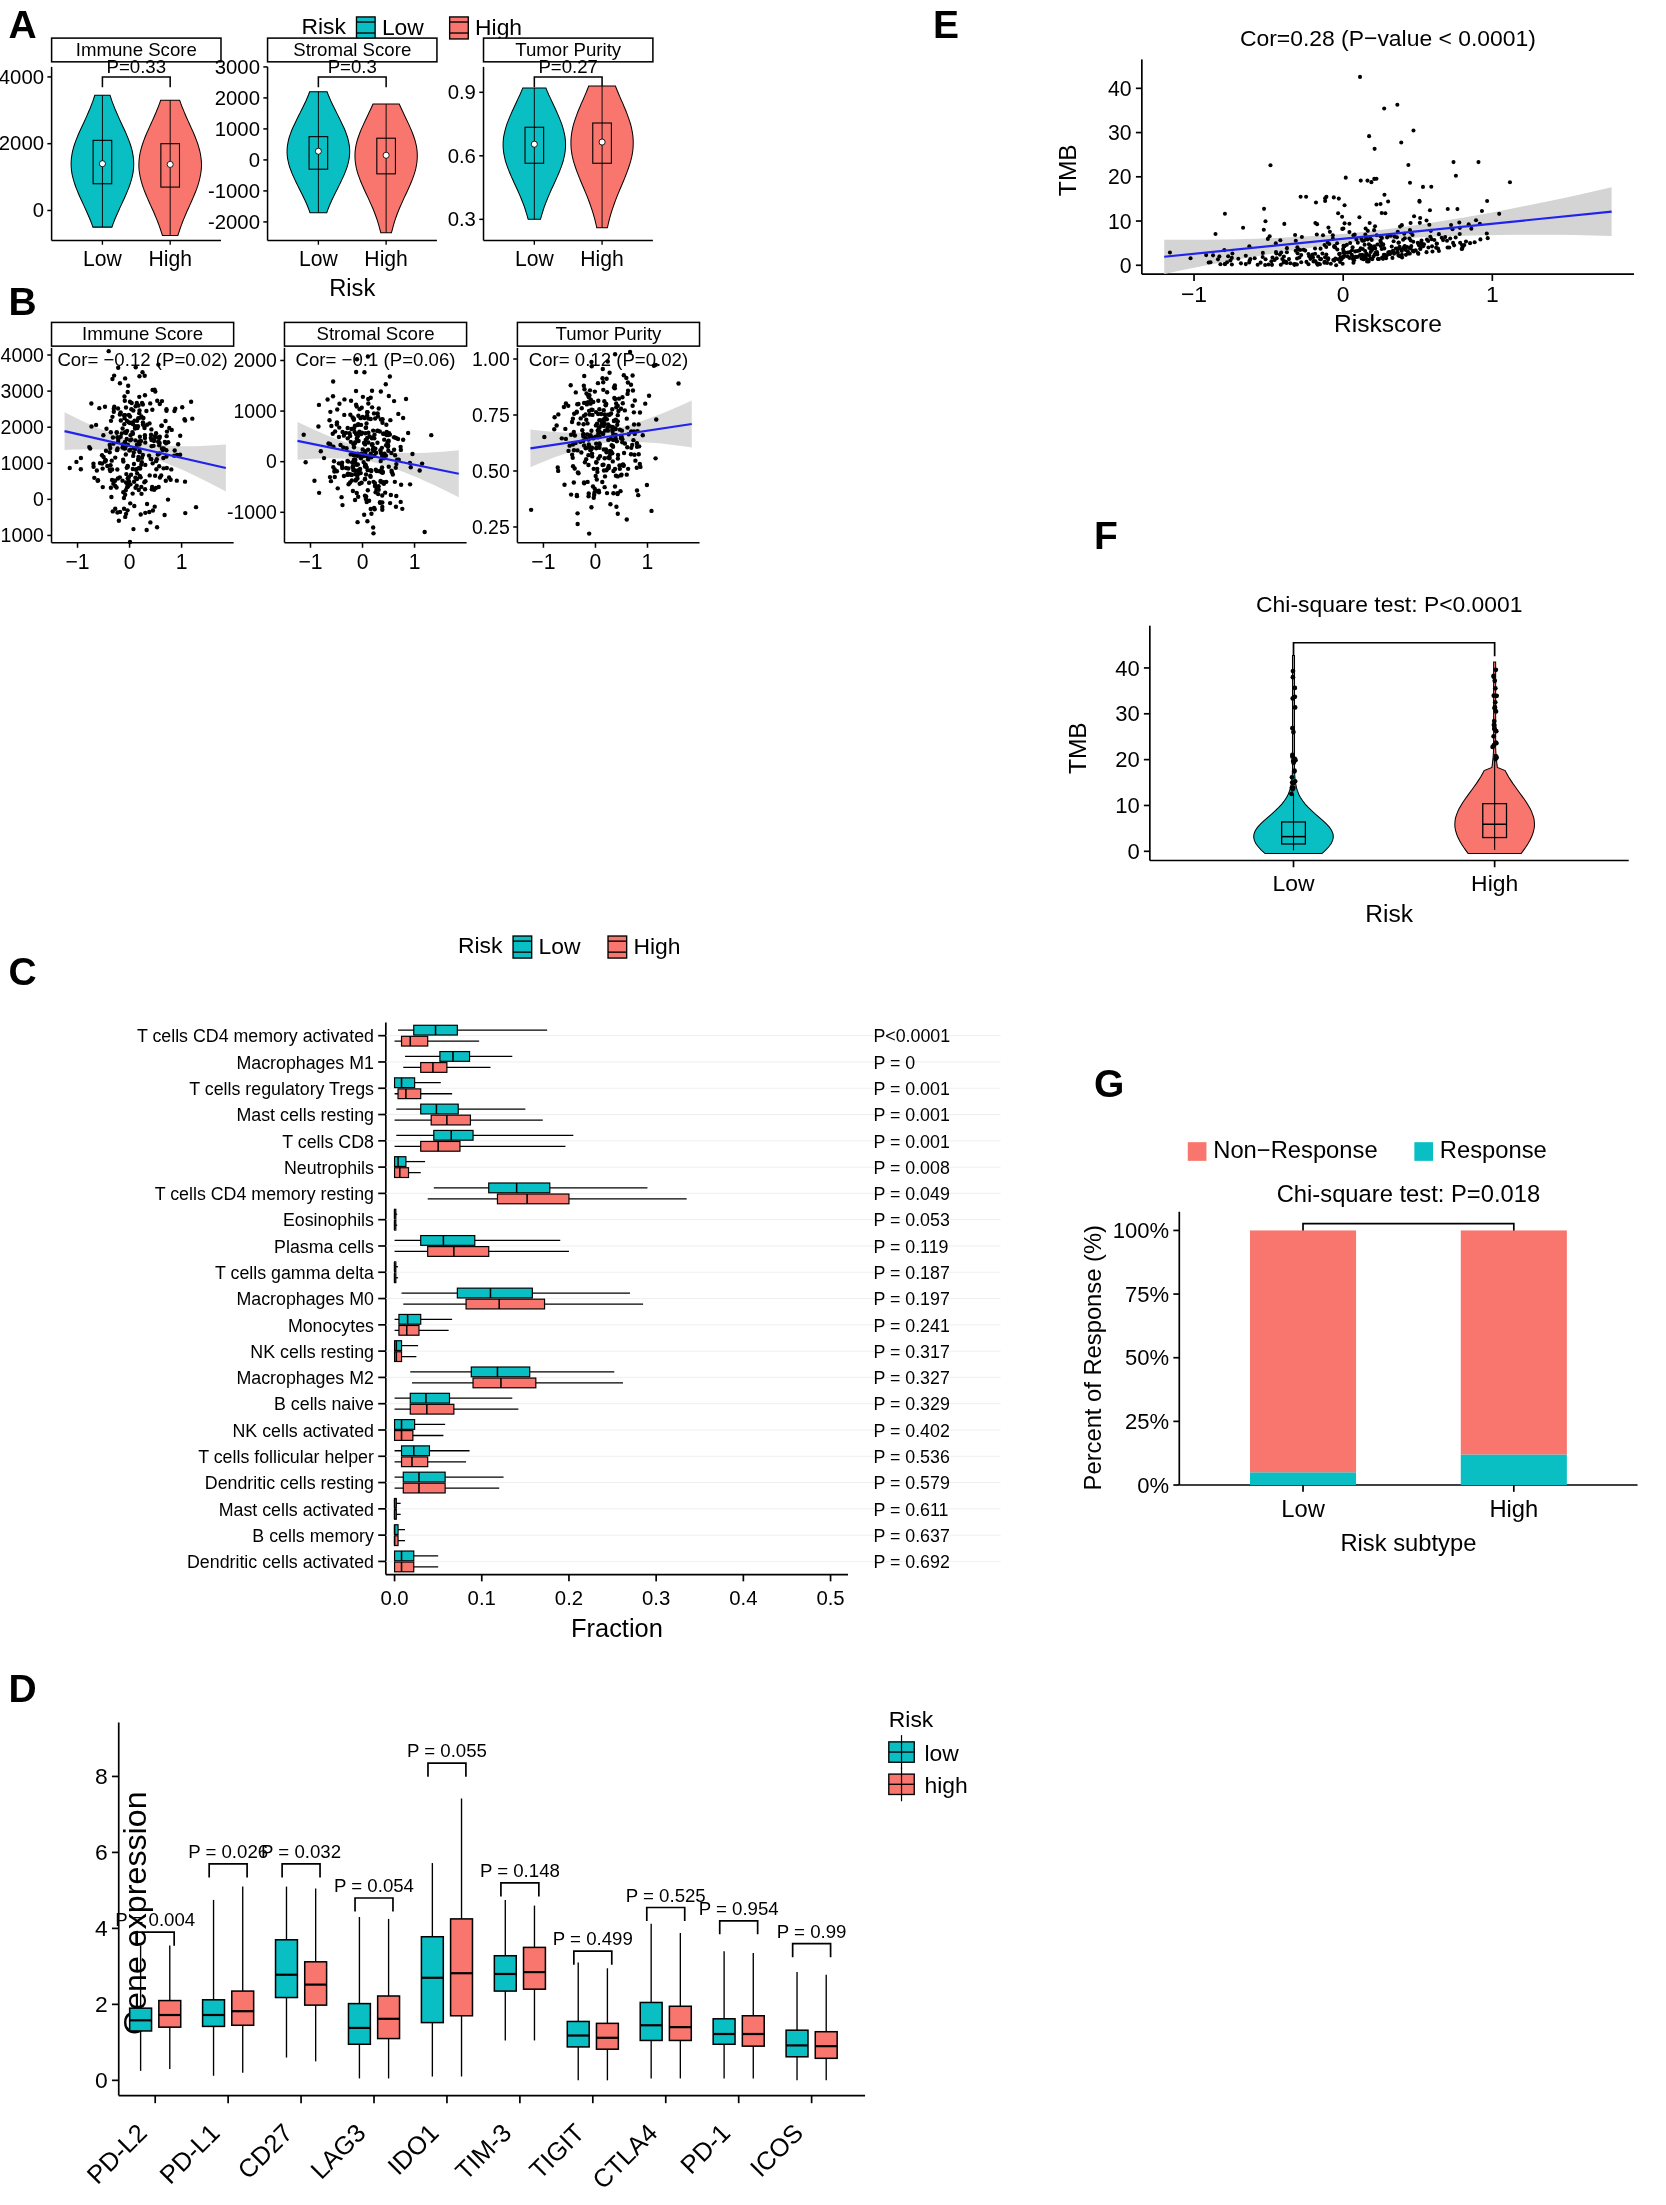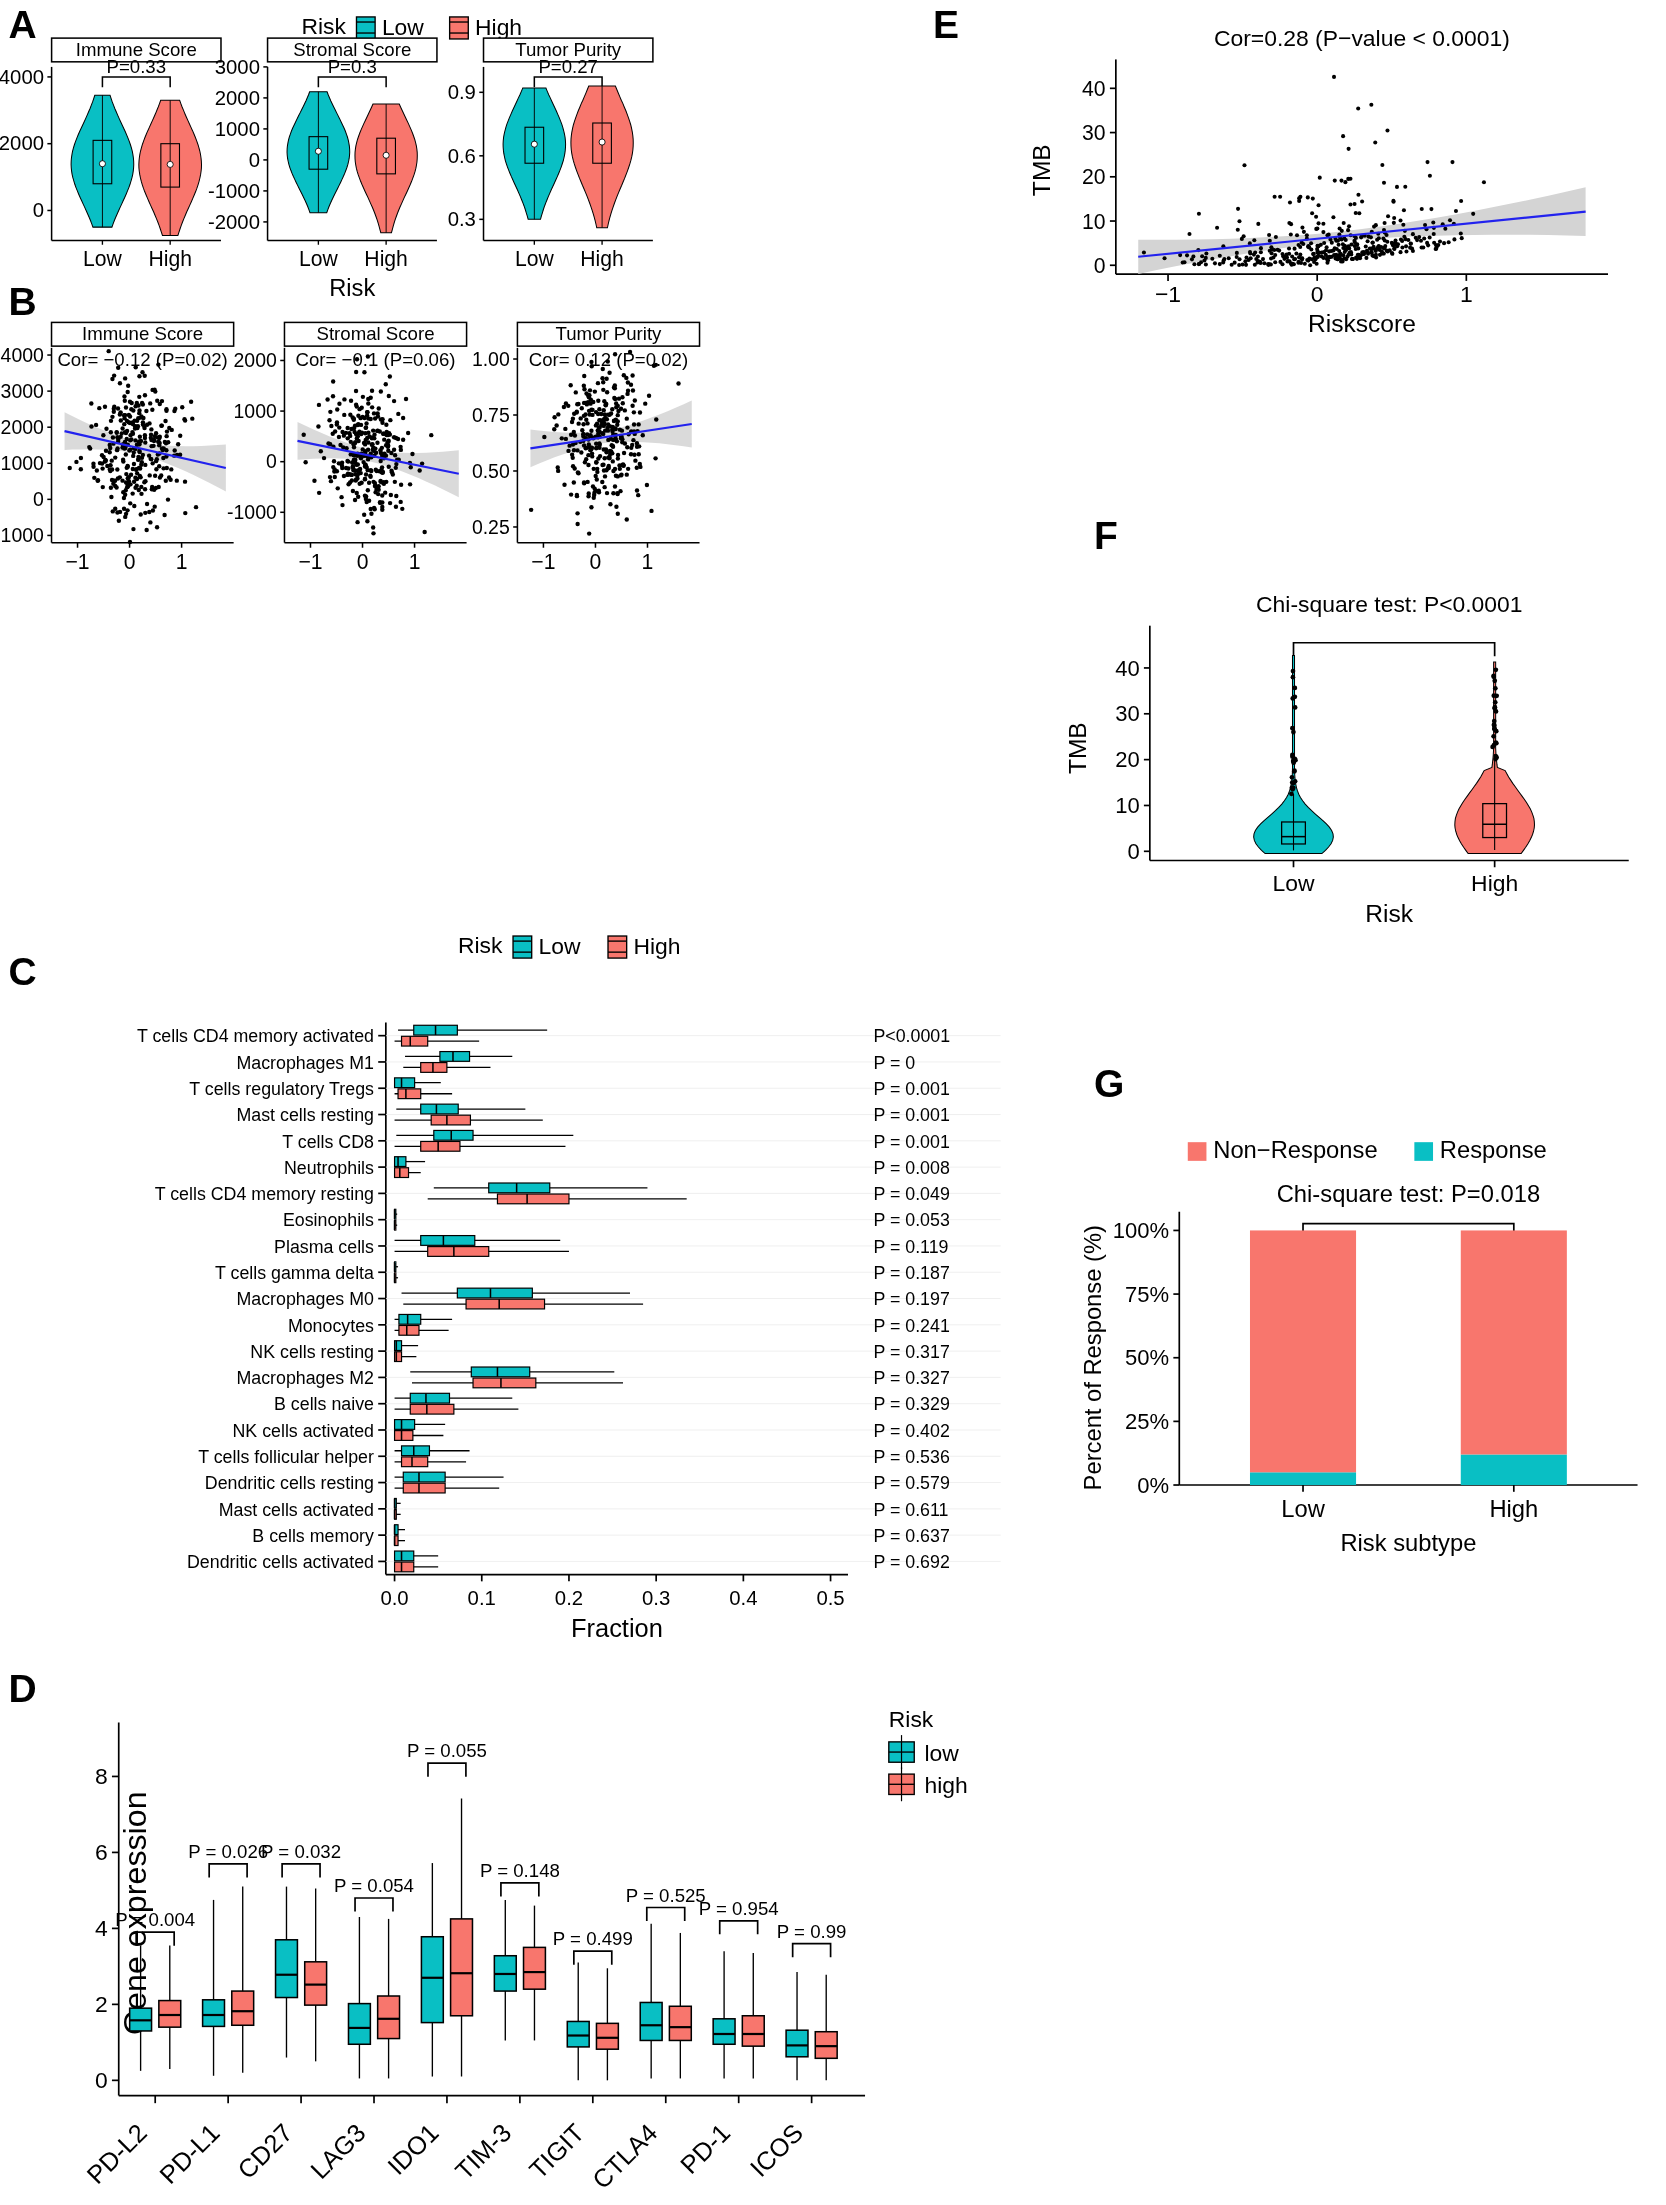--- a/index.html
+++ b/index.html
@@ -1767,21 +1767,21 @@
           <rect x="961.3000000000001" y="409.75" width="25.8" height="31.354166666666686" fill="#F8766D" stroke="#000" stroke-width="1.8"></rect>
           <line x1="961.3000000000001" y1="426.7708333333333" x2="987.1" y2="426.7708333333333" stroke="#000" stroke-width="2.6"></line>
         </g>
         <line x1="957" y1="485" x2="957" y2="494" stroke="#000" stroke-width="2"></line>
         <text x="949" y="531" font-size="30" text-anchor="end" transform="rotate(-45 949 531)">ICOS</text>
       </g>
     </svg>
 </div>
 
 <div class="panel-letter abs" style="left:933px;top:5.1px;">E</div>
-<div class="abs" style="left:1014px;top:17px;">
+<div class="abs" style="left:1040px;top:17px;">
   <svg id="svgE" width="611" height="297" viewBox="0 0 720 350">
       <text x="410" y="34" font-size="27" text-anchor="middle">Cor=0.28 (P−value &lt; 0.0001)</text>
       <line x1="120" y1="50" x2="120" y2="303" stroke="#000" stroke-width="2"></line>
       <line x1="120" y1="303" x2="700" y2="303" stroke="#000" stroke-width="2"></line>
       <line x1="113" y1="292.5744680851064" x2="120" y2="292.5744680851064" stroke="#000" stroke-width="2"></line>
       <text x="108" y="301.5744680851064" font-size="25" text-anchor="end">0</text>
       <line x1="113" y1="240.4468085106383" x2="120" y2="240.4468085106383" stroke="#000" stroke-width="2"></line>
       <text x="108" y="249.4468085106383" font-size="25" text-anchor="end">10</text>
       <line x1="113" y1="188.31914893617022" x2="120" y2="188.31914893617022" stroke="#000" stroke-width="2"></line>
       <text x="108" y="197.31914893617022" font-size="25" text-anchor="end">20</text>

